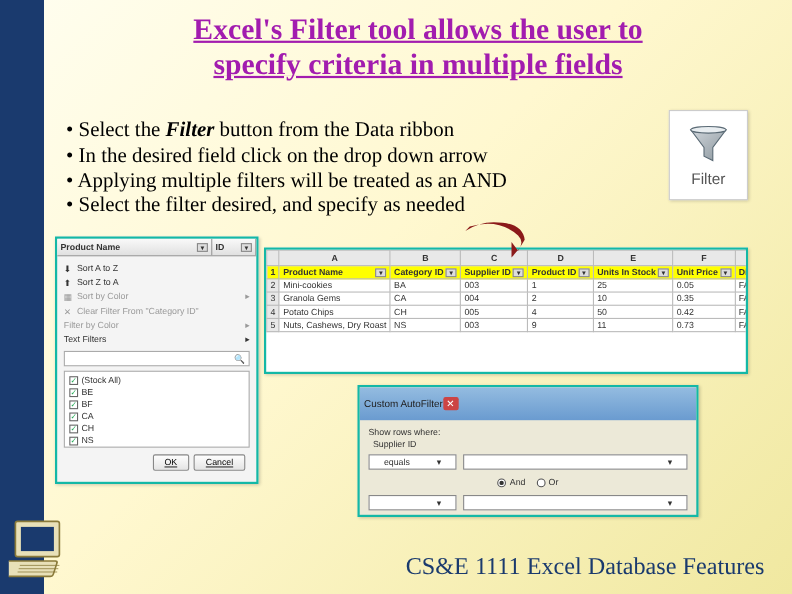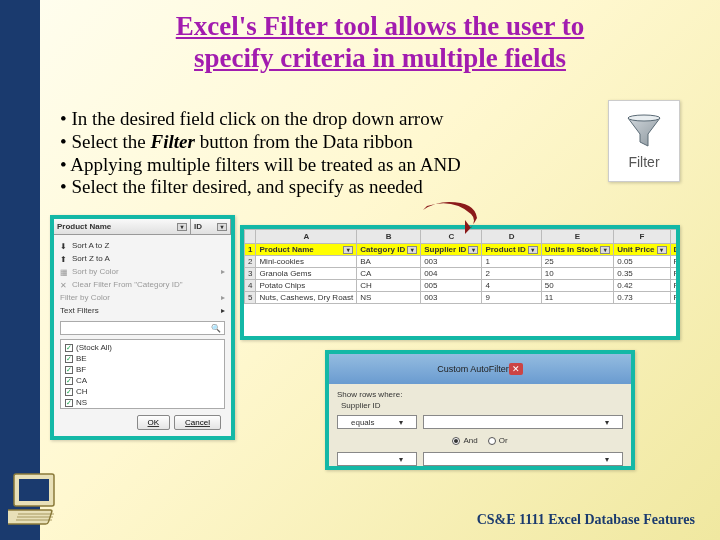--- a/index.html
+++ b/index.html
@@ -69,21 +69,21 @@
     position: absolute;
     top: 215px;
     left: 50px;
     right: 10px;
     height: 235px;
     z-index: 2;
   }
   .ss {
     position: absolute;
     background: #f4f4f4;
-    border: 4px solid #14b8a6;
+    border: 2px solid #14b8a6;
     box-shadow: 1px 1px 3px rgba(0,0,0,0.2);
     font-family: Arial, sans-serif;
     font-size: 9px;
     color: #333;
     overflow: hidden;
   }
   .ss1 { left: 0; top: 0; width: 185px; height: 225px; }
   .ss2 { left: 190px; top: 10px; width: 440px; height: 115px; background: #fff; }
   .ss3 { left: 275px; top: 135px; width: 310px; height: 120px; background: #ece9d8; }
   .ss1 .hdr {
@@ -134,21 +134,21 @@
   .ss2 .yellow th { background: #ffff00; font-weight: bold; }
   .ss2 .yellow .ddcell { display: flex; justify-content: space-between; align-items: center; gap: 2px; }
 
   .ss3 .titlebar {
     height: 18px;
     background: linear-gradient(#94bce0,#6a9bd0);
     color: #222;
     font-size: 9px;
     display: flex; align-items: center;
     padding: 15px 4px;
-    justify-content: center;
+    justify-content: flex-start;
   }
   .ss3 .titlebar .x { width: 14px; height: 12px; background: #c44; color: #fff; display: flex; align-items: center; justify-content: center; font-size: 9px; border-radius: 2px; }
   .ss3 .body { padding: 6px 8px; font-size: 8px; }
   .ss3 .field { height: 14px; background: #fff; border: 1px solid #888; margin: 3px 0; display: flex; align-items: center; padding: 0 13px; justify-content: space-between; }
   .ss3 .row { display: flex; gap: 6px; align-items: center; }
   .ss3 .row .field { flex: 1; }
   .ss3 .midrow { display: flex; justify-content: center; gap: 10px; margin: 4px 0; }
   .ss3 .midrow label { display: flex; align-items: center; gap: 3px; font-size: 8px; }
   .radio { width: 8px; height: 8px; border: 1px solid #555; border-radius: 50%; background: #fff; display: inline-flex; align-items: center; justify-content: center; }
   .radio.on::after { content: ""; width: 4px; height: 4px; background: #333; border-radius: 50%; }
@@ -166,40 +166,40 @@
     left: 8px;
     bottom: 8px;
     width: 64px;
     height: 64px;
     z-index: 10;
   }
   .footer {
     position: absolute;
     bottom: 12px;
     right: 25px;
-    font-weight: bold;
+    font-weight: normal;
     color: #1a3a6e;
-    font-size: 14px;
+    font-size: 22px;
     z-index: 3;
   }
   .mi-icon { width: 8px; height: 8px; display: inline-block; }
 </style>
 </head>
 <body>
 
 <div class="left-bar"></div>
 
 <div class="title">
   <span>Excel's Filter tool allows the user to</span><br>
   <span>specify criteria in multiple fields</span>
 </div>
 
 <ul class="bullets">
+  <li>• <span>Select the </span><span class="italic">Filter</span><span> button from the Data ribbon</span></li>
   <li>• <span>In the desired field click on the drop down arrow</span></li>
-  <li>• <span>Select the </span><span class="italic">Filter</span><span> button from the Data ribbon</span></li>
   <li>• <span>Applying multiple filters will be treated as an AND</span></li>
   <li>• <span>Select the filter desired, and specify as needed</span></li>
 </ul>
 
 <div class="filter-icon-box">
   <svg class="funnel" viewBox="0 0 40 40">
     <defs>
       <linearGradient id="fg" x1="0" y1="0" x2="1" y2="1">
         <stop offset="0" stop-color="#d0d6db"></stop>
           <stop offset="1" stop-color="#8a959c"></stop>

